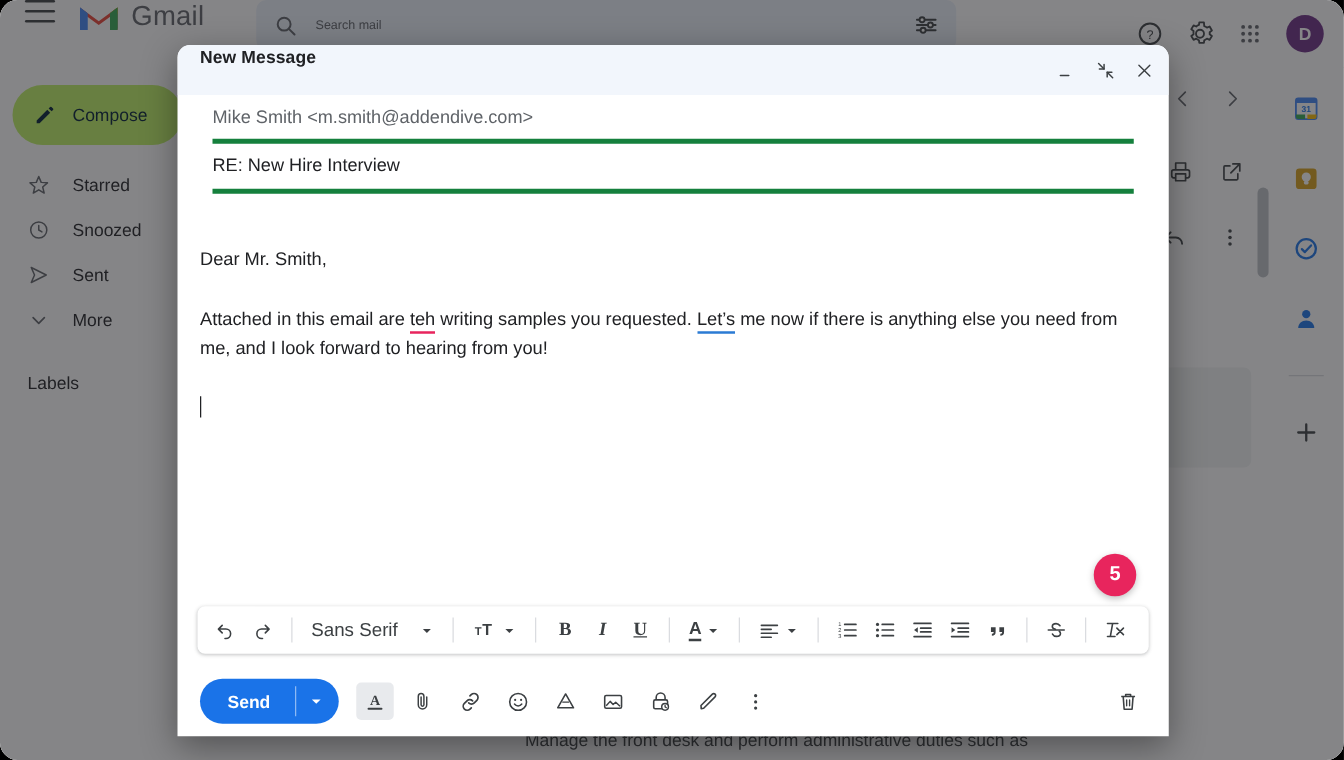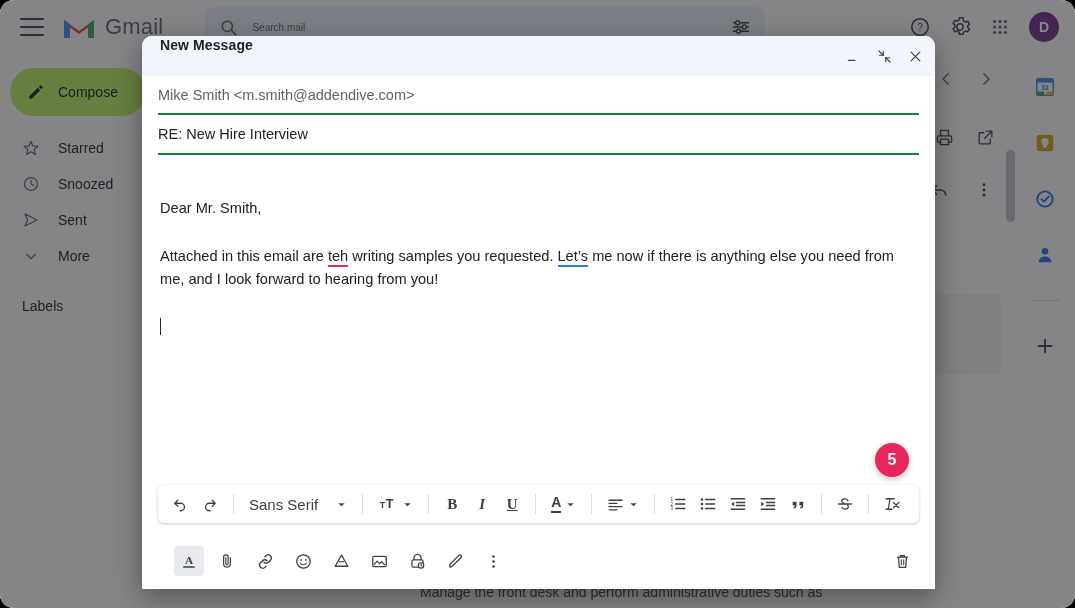--- a/index.html
+++ b/index.html
@@ -12,21 +12,21 @@
   #root {
     position: relative; width: 1075px; height: 608px;
     background: #ffffff;
     border-radius: 14px;
     overflow: hidden;
   }
 
   
   .gm-header {
     position: absolute; top: 0; left: 0; width: 1075px; height: 54px;
-    display: flex; align-items: center; background: #ffffff;
+    display: flex; align-items: flex-start; background: #ffffff;
   }
   .hamburger { width: 24px; height: 18px; margin-left: 20px; display: flex;
     flex-direction: column; justify-content: space-between; }
   .hamburger i { display: block; height: 2px; background: #3c4043; border-radius: 2px; }
   .gm-logo { margin-left: 18px; display: flex; align-items: center; gap: 9px; }
   .gm-word { font-size: 22px; color: #5f6368; letter-spacing: .2px; }
 
   .searchbar {
     margin-left: 42px; width: 560px; height: 40px; border-radius: 8px;
     background: #eaf1fb; display: flex; align-items: center; padding: 0 14px; gap: 14px;
@@ -93,22 +93,22 @@
     display: flex; flex-direction: column; overflow: hidden;
   }
   .cmp-head {
     height: 40px; background: #f2f6fc; display: flex; 
     padding: 1px 12px 0 18px; flex: none;
   }
   .cmp-title { font-size: 14px; font-weight: 700; color: #202124; letter-spacing: .1px; }
   .cmp-wins { margin-left: auto; display: flex; align-items: center; gap: 16px; }
 
   .field {
-    height: 39px; margin: 0 16px; display: flex; align-items: center;
-    border-bottom: 2px solid #15803d; flex: none;
+    height: 39px; margin: 0 28px; display: flex; align-items: center;
+    border-bottom: 4px solid #15803d; flex: none;
   }
   .field.to { color: #5f6368; font-size: 14.5px; }
   .field.subj { color: #202124; font-size: 14.5px; height: 40px; }
 
   .body-area {
     flex: 1; padding: 18px 18px 0 18px; font-size: 14.6px; color: #202124;
     line-height: 1.62; overflow: hidden;
   }
   .body-area p { margin-bottom: 16px; margin-top: 24px; }
   .err { border-bottom: 2.2px solid #e8255d; padding-bottom: 1px; }
@@ -522,20 +522,29 @@
       <span class="fsep"></span>
       <span class="fb">
         <svg width="18" height="18" viewBox="0 0 24 24">
           <path d="M4 5h11M9.5 5L7 19M4 19h8" fill="none" stroke="#3c4043" stroke-width="1.7" stroke-linecap="round"></path>
           <path d="M14 10l7 7M21 10l-7 7" fill="none" stroke="#3c4043" stroke-width="1.7" stroke-linecap="round"></path>
         </svg>
       </span>
     </div>
 
     <div class="act-bar">
+      <div class="send-grp">
+        <span class="send-txt">Send</span>
+        <span class="send-div"></span>
+        <span class="send-arrow">
+          <svg width="12" height="12" viewBox="0 0 24 24">
+              <path d="M5 9l7 7 7-7" fill="#ffffff"></path>
+            </svg>
+        </span>
+      </div>
 
       <div class="act-icons">
         <span class="ab sel">
           <svg width="18" height="18" viewBox="0 0 24 24">
             <text x="12" y="16" font-size="15" text-anchor="middle" fill="#3c4043" font-family="Liberation Serif, serif" font-weight="700">A</text>
             <line x1="5" y1="20" x2="19" y2="20" stroke="#3c4043" stroke-width="1.9" stroke-linecap="round"></line>
           </svg>
         </span>
         <span class="ab">
           <svg width="18" height="18" viewBox="0 0 24 24">

